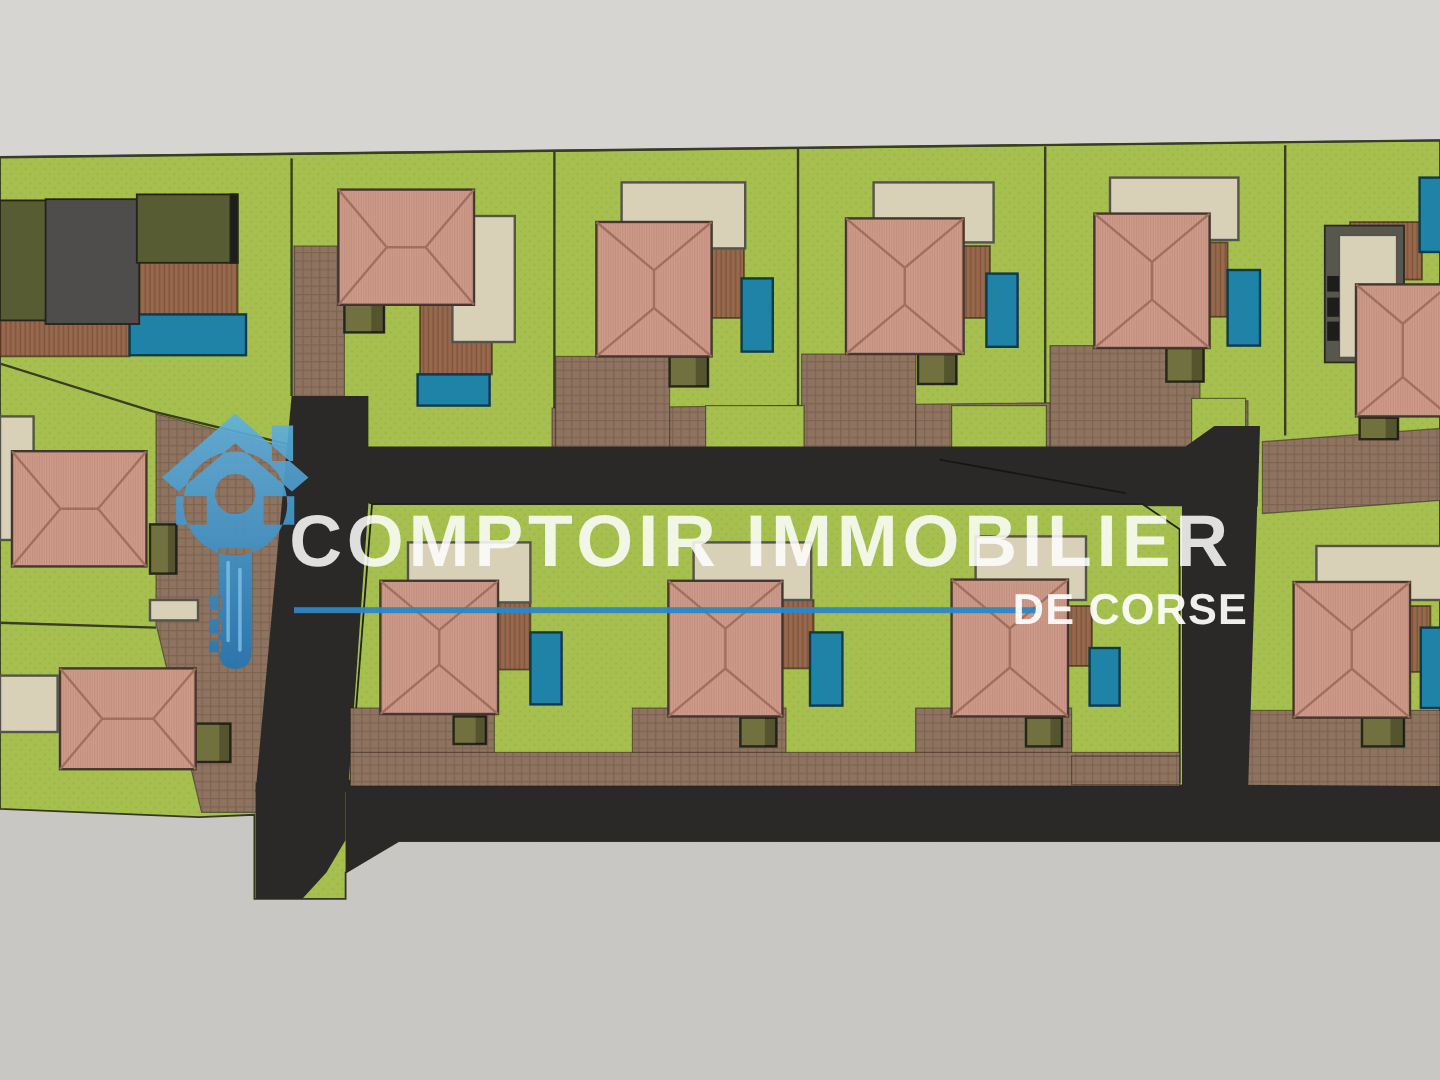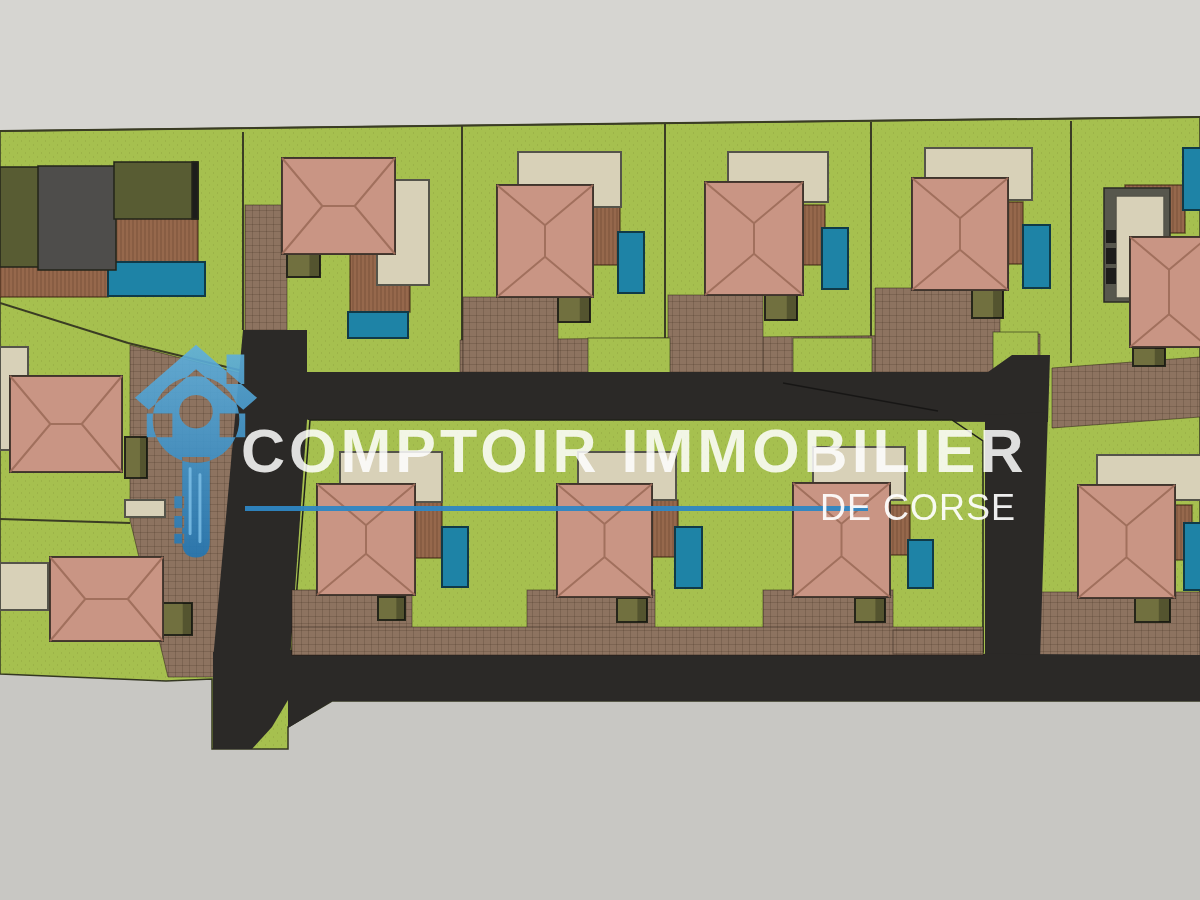--- a/index.html
+++ b/index.html
@@ -6,22 +6,22 @@
   .stage{position:relative;width:1200px;height:900px;overflow:hidden;
          background:#c8c7c3;font-family:"Liberation Sans",sans-serif;}
   .stage svg.scene{position:absolute;left:0;top:0;}
   .wm-line{position:absolute;left:245px;top:506px;width:623px;height:5px;
            background:#2e86c3;opacity:.95;z-index:6;}
   .wm-logo{position:absolute;left:131px;top:340px;width:130px;height:228px;z-index:7;}
   .wm-title{position:absolute;left:241px;top:421px;z-index:8;
             font-weight:bold;font-size:61px;letter-spacing:4px;line-height:1;
             color:rgba(255,255,255,.85);white-space:nowrap;}
   .wm-sub{position:absolute;left:820px;top:490px;width:244px;z-index:8;
-          font-weight:normal;font-size:36px;letter-spacing:1px;line-height:1;
-          color:rgba(255,255,255,.92);text-align:left;white-space:nowrap;}
+          font-weight:bold;font-size:36px;letter-spacing:1px;line-height:1;
+          color:rgba(255,255,255,.92);text-align:center;white-space:nowrap;}
 </style>
 </head>
 <body>
 
 <div class="stage">
 
   <svg class="scene" id="scene-svg" width="1200" height="900">
       <defs>
         <pattern id="pav" width="7" height="7" patternUnits="userSpaceOnUse">
           <path d="M0,0.5H7 M0.5,0V7" stroke="rgba(62,44,30,0.22)" stroke-width="1" fill="none"></path>

